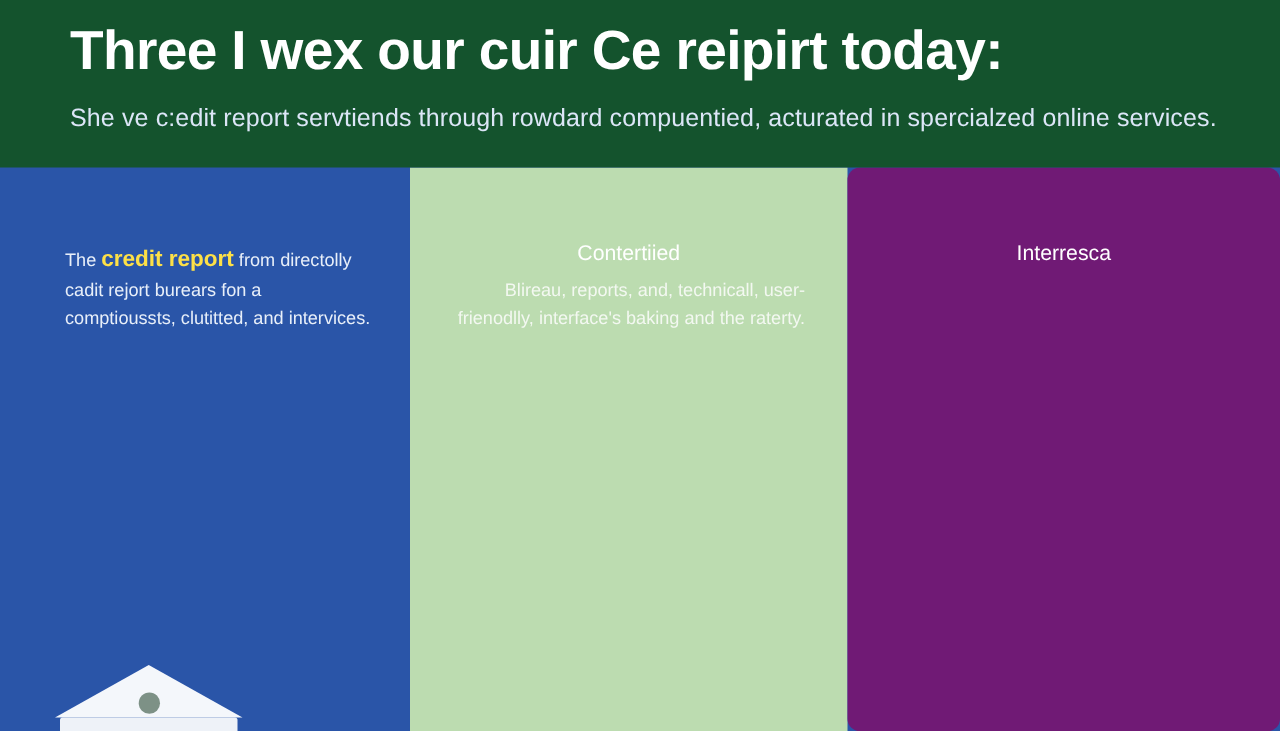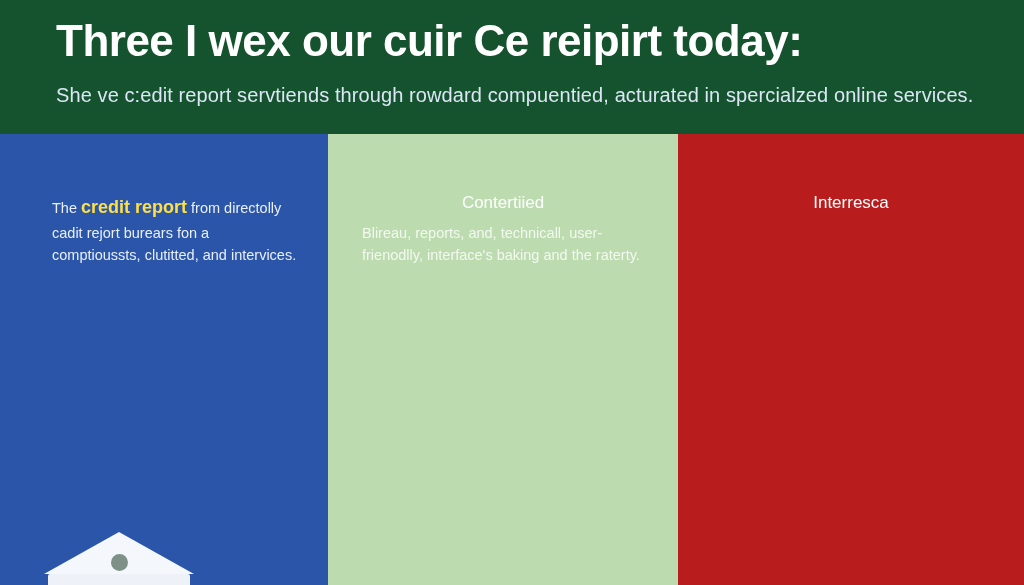--- a/index.html
+++ b/index.html
@@ -25,29 +25,29 @@
     position:absolute; left:56px; top:84px;
     font-size:20px; color:#dce6f7; white-space:nowrap;
     letter-spacing:0.1px;
   }
 
   
   .panels { position:absolute; left:0; top:134px; width:1024px; height:451px; display:flex; }
   .panel { position:relative; height:451px; overflow:hidden; }
   .panel-1 { width:328px; background:#2a55a8; }
   .panel-2 { width:350px; background:#bcdcb0; }
-  .panel-3 { width:346px; background:#b91c1c; }
+  .panel-3 { width:346px; background:#701a75;border-radius:10px; }
 
   .col-head {
     position:absolute; left:0; right:0; top:59px;
     text-align:center; font-size:17px; font-weight:normal; color:#ffffff;
   }
   .col-body {
     position:absolute; left:0; right:0; top:88px;
-    text-align:left; font-size:14.5px; line-height:1.55; color:#e8eff9;
+    text-align:right; font-size:14.5px; line-height:1.55; color:#e8eff9;
     padding:0 34px;
   }
   .panel-1 .col-head, .panel-1 .col-body { text-align:left; padding:0; }
   .panel-1 .col-body { left:52px; right:28px; top:60px; }
   .panel-1 .col-body b { font-weight:bold; color:#fde047; font-size:18px; }
   .panel-2 .col-body { color:#f3f8f1; }
   .panel-3 .col-body { color:#f0fbff; }
 
   
   .bank { position:absolute; }

